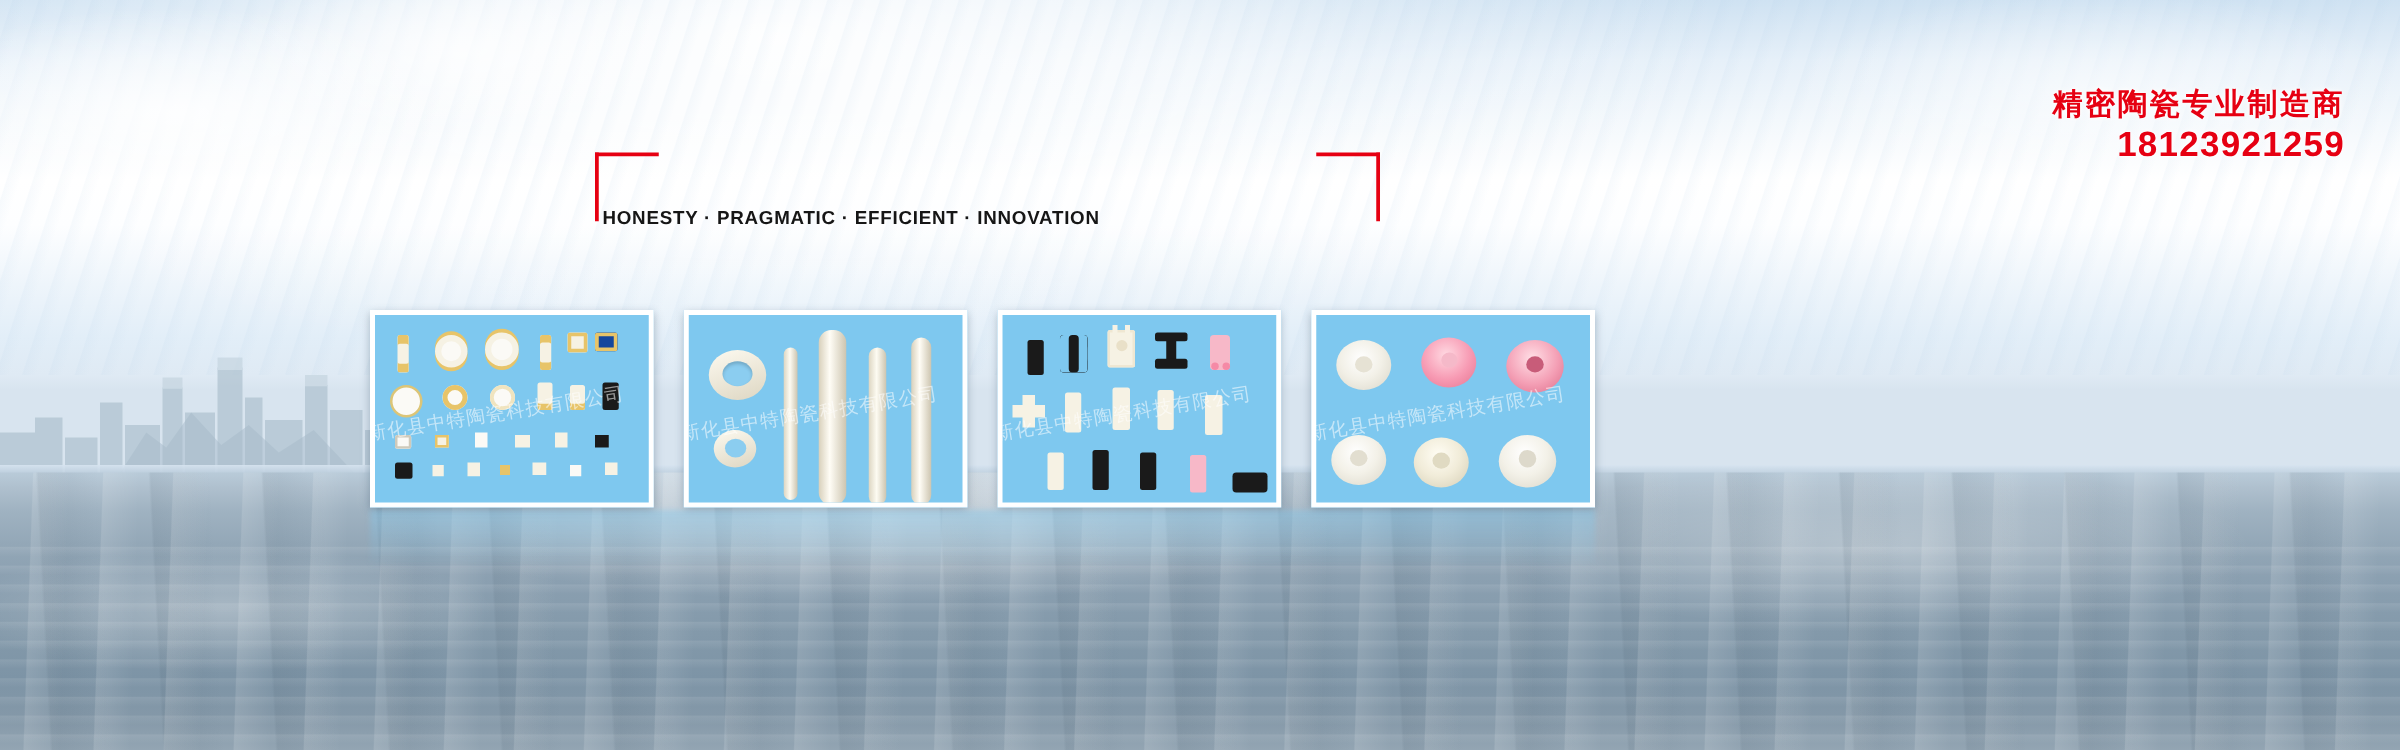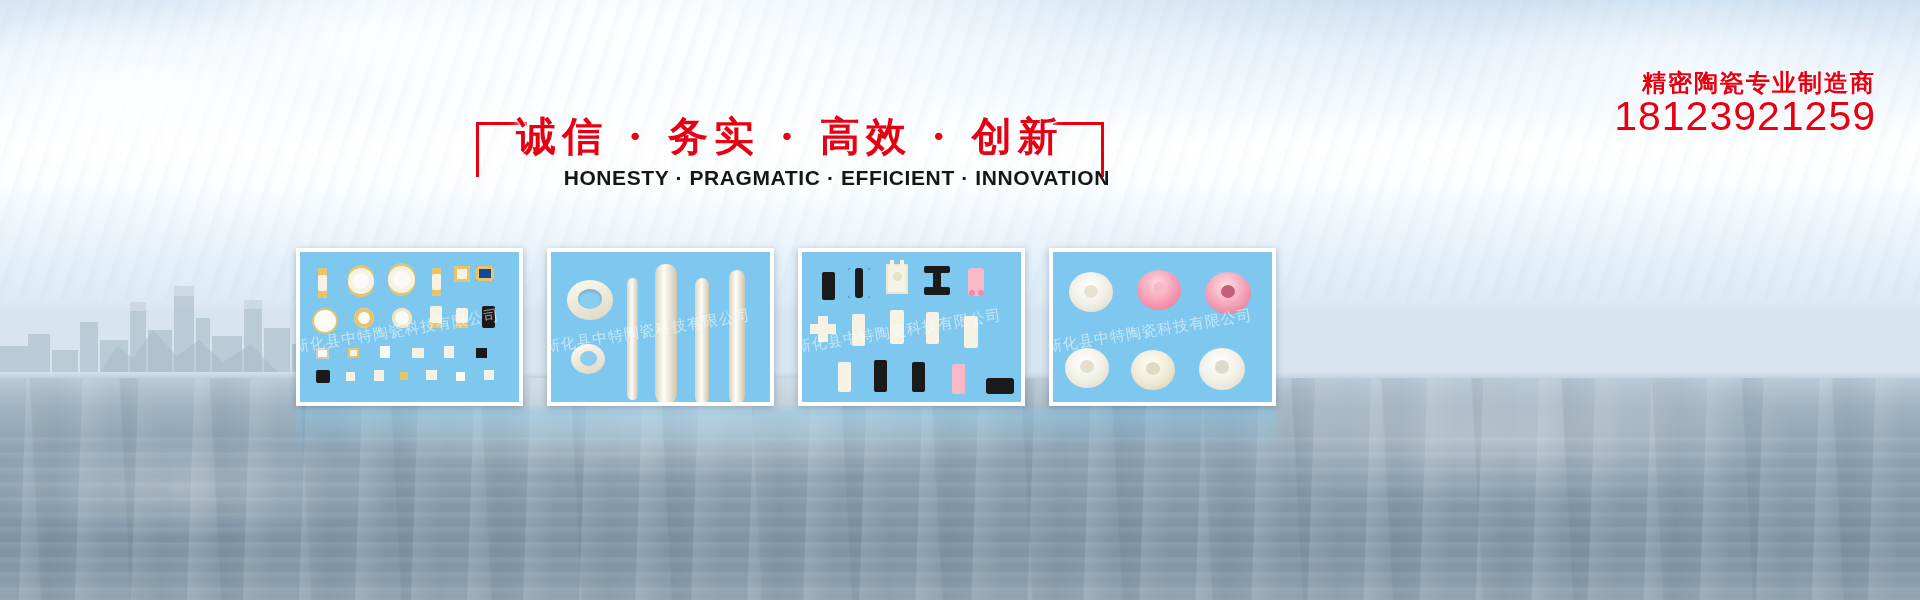--- a/index.html
+++ b/index.html
@@ -117,41 +117,41 @@
   .bk-tl{left:6px;top:14px;width:48px;height:52px;border-width:3px 0 0 3px;}
   .bk-br{right:6px;top:14px;width:48px;height:52px;border-width:3px 3px 0 0;}
   .slogan-cn{
     position:absolute;left:0;top:0;width:640px;text-align:center;
     font-family:"DejaVu Serif","Liberation Serif",serif;
     font-size:40px;font-weight:700;color:#e60012;letter-spacing:6px;
     line-height:56px;white-space:nowrap;
     text-shadow:0 0 4px #fff,0 0 8px #fff,1px 1px 0 #fff,-1px -1px 0 #fff;
   }
   .slogan-en{
-    position:absolute;left:0;top:58px;width:640px;text-align:right;
-    font-size:21px;font-weight:700;color:#161616;letter-spacing:.6px;
+    position:absolute;left:12px;top:58px;width:640px;text-align:left;
+    font-size:15px;font-weight:700;color:#161616;letter-spacing:.6px;
     white-space:nowrap;
   }
 
   
   .contact{position:absolute;right:44px;top:52px;width:440px;text-align:right;margin-top:16px;}
   .contact-title{
     font-family:"DejaVu Sans","Liberation Sans",sans-serif;
     font-size:24px;font-weight:700;color:#e60012;letter-spacing:2px;
     line-height:30px;white-space:nowrap;
     text-shadow:0 0 3px #fff,0 0 6px #fff;
   }
   .contact-label{
     font-family:"DejaVu Sans","Liberation Sans",sans-serif;
     font-size:23px;font-weight:700;color:#e60012;letter-spacing:1px;
     line-height:34px;margin-top:10px;white-space:nowrap;
     text-shadow:0 0 3px #fff,0 0 6px #fff;
   }
   .contact-phone{
-    font-size:41px;font-weight:400;color:#e60012;letter-spacing:1px;
+    font-size:28px;font-weight:700;color:#e60012;letter-spacing:1px;
     line-height:36px;white-space:nowrap;
     text-shadow:0 0 3px #fff,0 0 6px #fff;
   }
 
   
   .panels{position:absolute;left:296px;top:248px;width:980px;height:158px;}
   .panel{
     position:absolute;top:0;width:227px;height:158px;
     background:#7ec8ef;border:4px solid #ffffff;box-sizing:border-box;
     box-shadow:0 2px 7px rgba(40,70,95,.35);
@@ -232,21 +232,20 @@
 
   <div class="horizon"></div>
   <div class="ground"></div>
   <div class="ground-sheen"></div>
   <div class="ground-streaks"></div>
   <div class="wet-ripples"></div>
 
   <div class="slogan">
     <div class="bk bk-tl"></div>
     <div class="bk bk-br"></div>
-    <div class="slogan-cn">诚信 · 务实 · 高效 · 创新</div>
     <div class="slogan-en">HONESTY · PRAGMATIC · EFFICIENT · INNOVATION</div>
   </div>
 
   <div class="contact">
     <div class="contact-title">精密陶瓷专业制造商</div>
     <div class="contact-phone">18123921259</div>
   </div>
 
   <div class="panels">
 

